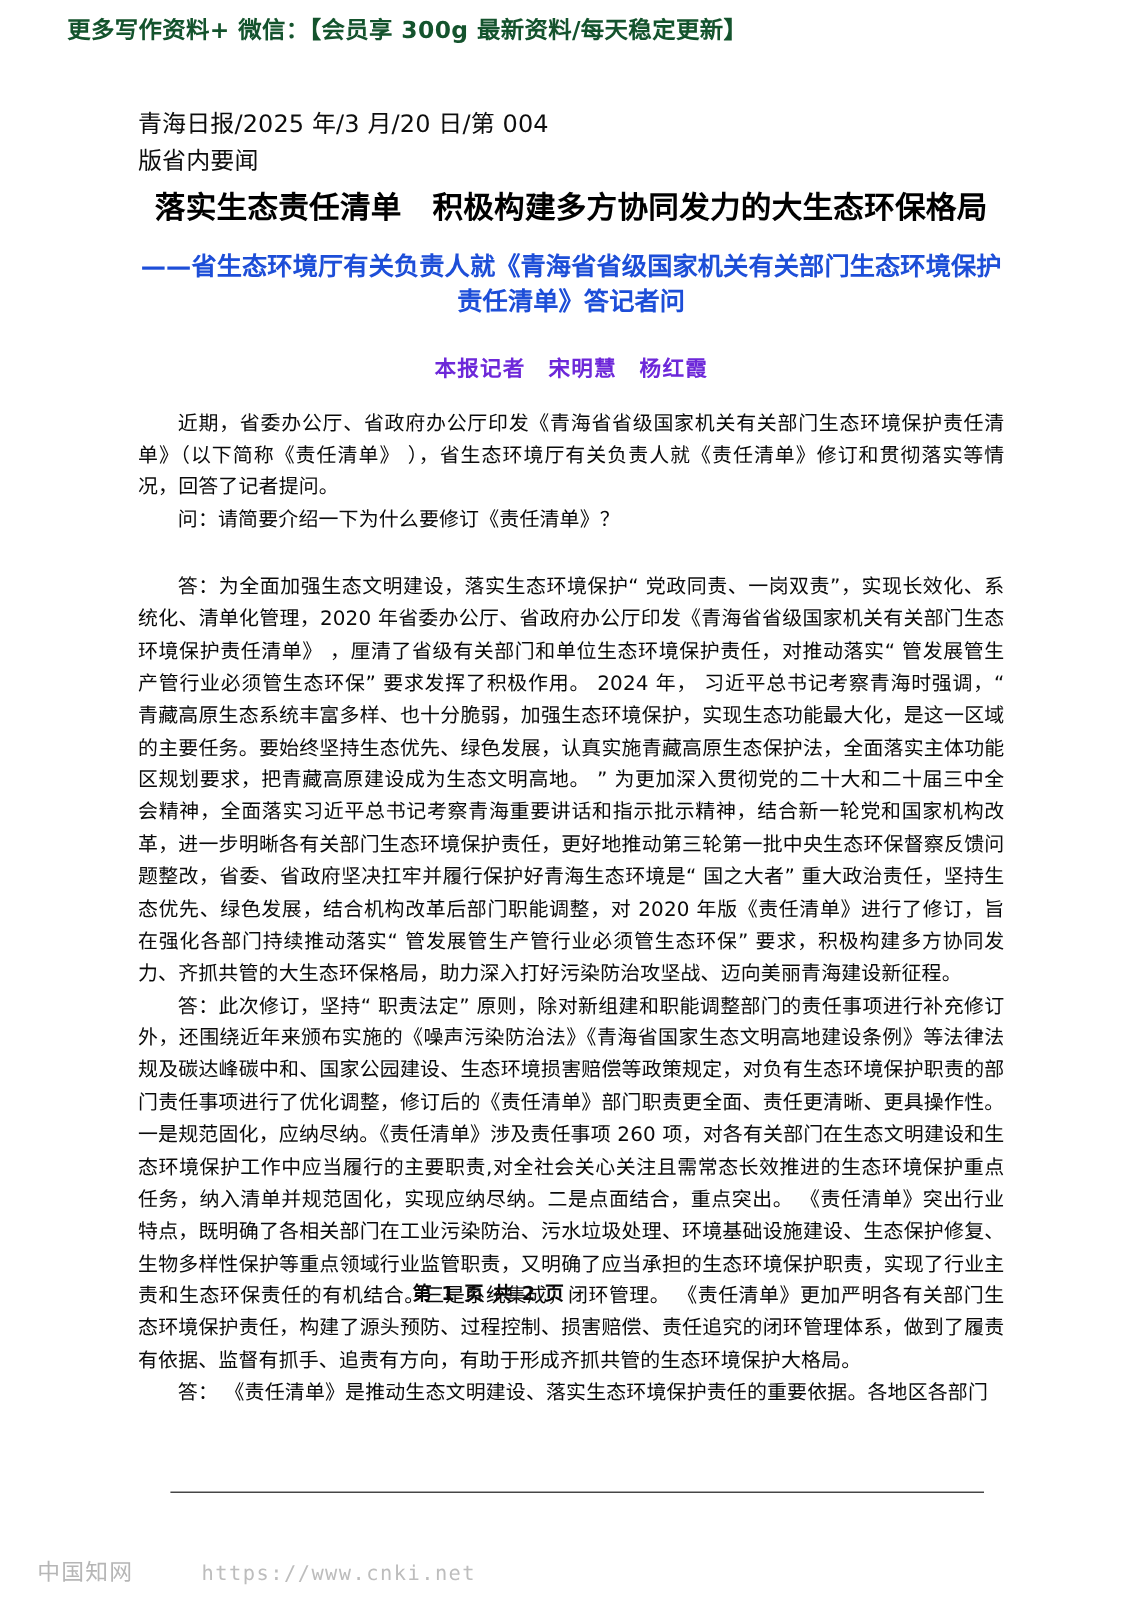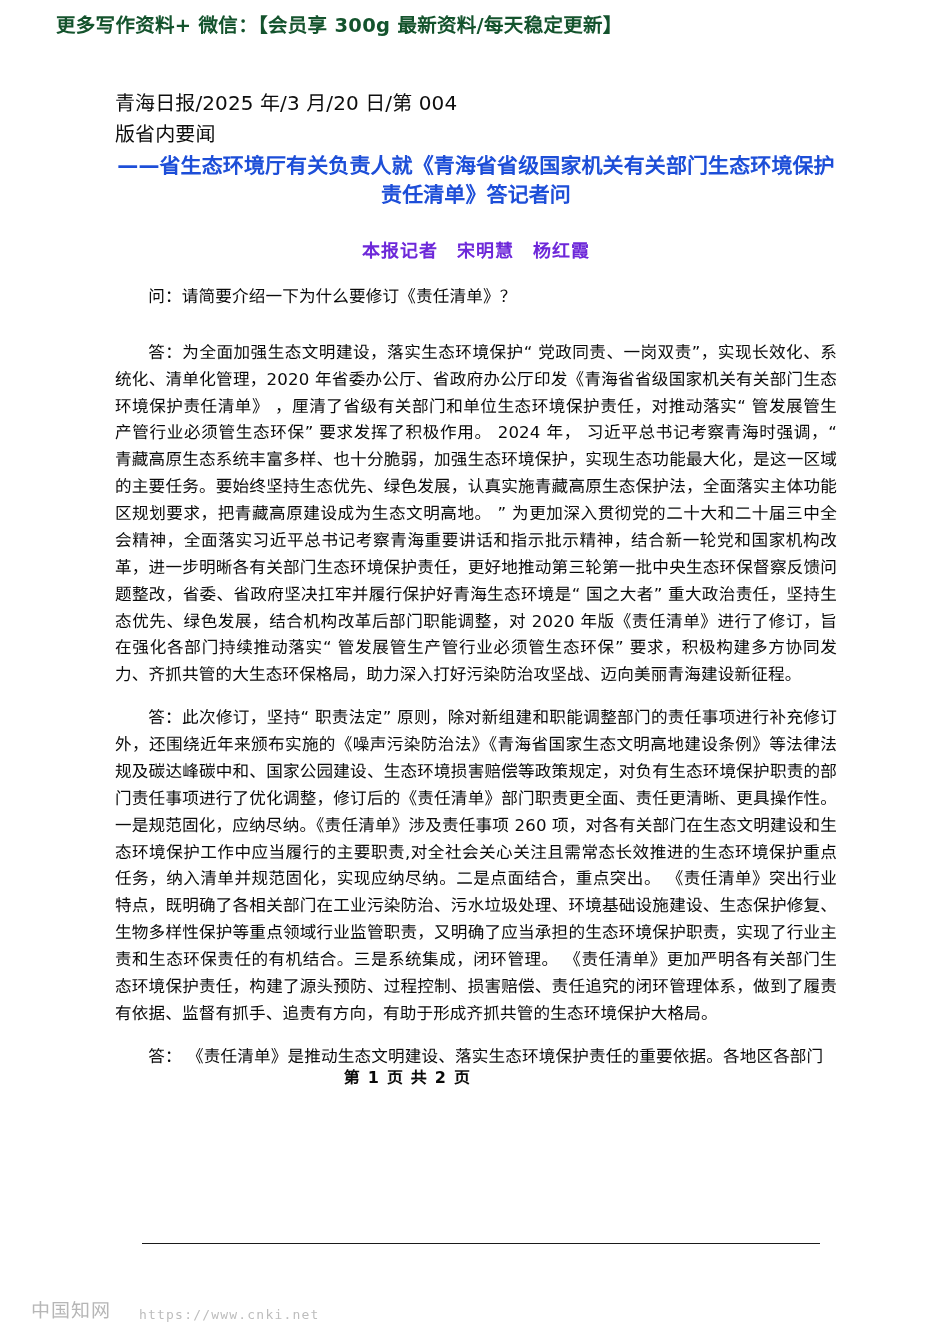--- a/index.html
+++ b/index.html
@@ -96,21 +96,21 @@
     text-align: justify;
     text-justify: inter-ideograph;
     letter-spacing: 0.15px;
     color: #0a0a0a;
     margin: 0;
   }
   .para.indent {
     text-indent: 2em;
   }
   .para.tight {
-    margin-top: 16px;
+    margin-top: 0;
   }
   .para.gap {
     margin-top: 29px;
   }
 
   
   .page-number {
     position: absolute;
     left: 0;
     top: 1064px;
@@ -145,46 +145,49 @@
     color: #b9b9b9;
     user-select: none;
   }
   .watermark-logo {
     font-size: 19px;
     letter-spacing: 1px;
     font-family: "DejaVu Serif", "Liberation Serif", serif;
     color: #b6b6b6;
   }
   .watermark-url {
-    font-size: 13px;
+    font-size: 17px;
     letter-spacing: 1.2px;
     font-family: "DejaVu Sans Mono", "Liberation Mono", monospace;
     color: #bdbdbd;
+    margin-left: 29px;
   }
 </style>
 </head>
 <body>
 
 <div class="promo-banner">更多写作资料+ 微信：【会员享 300g 最新资料/每天稳定更新】</div>
 
 <div class="page-sheet">
 
   <div class="content-column">
 
     <div class="masthead">
       <div>青海日报/2025 年/3 月/20 日/第 004</div>
       <div>版省内要闻</div>
     </div>
 
+    <h1 class="headline-main">落实生态责任清单　积极构建多方协同发力的大生态环保格局</h1>
 
     <h2 class="headline-sub">——省生态环境厅有关负责人就《青海省省级国家机关有关部门生态环境保护责任清单》答记者问</h2>
 
     <div class="byline">本报记者　宋明慧　杨红霞</div>
 
     <div class="article-body">
+      <p class="para indent">近期，省委办公厅、省政府办公厅印发《青海省省级国家机关有关部门生态环境保护责任清单》（以下简称《责任清单》 ），省生态环境厅有关负责人就《责任清单》修订和贯彻落实等情况，回答了记者提问。</p>
       <p class="para indent tight">问：请简要介绍一下为什么要修订《责任清单》？</p>
       <p class="para indent gap">答：为全面加强生态文明建设，落实生态环境保护“ 党政同责、一岗双责”，实现长效化、系统化、清单化管理，2020 年省委办公厅、省政府办公厅印发《青海省省级国家机关有关部门生态环境保护责任清单》 ，厘清了省级有关部门和单位生态环境保护责任，对推动落实“ 管发展管生产管行业必须管生态环保” 要求发挥了积极作用。 2024 年， 习近平总书记考察青海时强调，“ 青藏高原生态系统丰富多样、也十分脆弱，加强生态环境保护，实现生态功能最大化，是这一区域的主要任务。要始终坚持生态优先、绿色发展，认真实施青藏高原生态保护法，全面落实主体功能区规划要求，把青藏高原建设成为生态文明高地。 ” 为更加深入贯彻党的二十大和二十届三中全会精神，全面落实习近平总书记考察青海重要讲话和指示批示精神，结合新一轮党和国家机构改革，进一步明晰各有关部门生态环境保护责任，更好地推动第三轮第一批中央生态环保督察反馈问题整改，省委、省政府坚决扛牢并履行保护好青海生态环境是“ 国之大者” 重大政治责任，坚持生态优先、绿色发展，结合机构改革后部门职能调整，对 2020 年版《责任清单》进行了修订，旨在强化各部门持续推动落实“ 管发展管生产管行业必须管生态环保” 要求，积极构建多方协同发力、齐抓共管的大生态环保格局，助力深入打好污染防治攻坚战、迈向美丽青海建设新征程。</p>
       <p class="para indent tight">答：此次修订，坚持“ 职责法定” 原则，除对新组建和职能调整部门的责任事项进行补充修订外，还围绕近年来颁布实施的《噪声污染防治法》《青海省国家生态文明高地建设条例》等法律法规及碳达峰碳中和、国家公园建设、生态环境损害赔偿等政策规定，对负有生态环境保护职责的部门责任事项进行了优化调整，修订后的《责任清单》部门职责更全面、责任更清晰、更具操作性。一是规范固化，应纳尽纳。《责任清单》涉及责任事项 260 项，对各有关部门在生态文明建设和生态环境保护工作中应当履行的主要职责,对全社会关心关注且需常态长效推进的生态环境保护重点任务，纳入清单并规范固化，实现应纳尽纳。二是点面结合，重点突出。 《责任清单》突出行业特点，既明确了各相关部门在工业污染防治、污水垃圾处理、环境基础设施建设、生态保护修复、生物多样性保护等重点领域行业监管职责，又明确了应当承担的生态环境保护职责，实现了行业主责和生态环保责任的有机结合。三是系统集成，闭环管理。 《责任清单》更加严明各有关部门生态环境保护责任，构建了源头预防、过程控制、损害赔偿、责任追究的闭环管理体系，做到了履责有依据、监督有抓手、追责有方向，有助于形成齐抓共管的生态环境保护大格局。</p>
       <p class="para indent tight">答： 《责任清单》是推动生态文明建设、落实生态环境保护责任的重要依据。各地区各部门</p>
     </div>
 
   </div>
 
   <div class="page-number">第 1 页 共 2 页</div>
 

